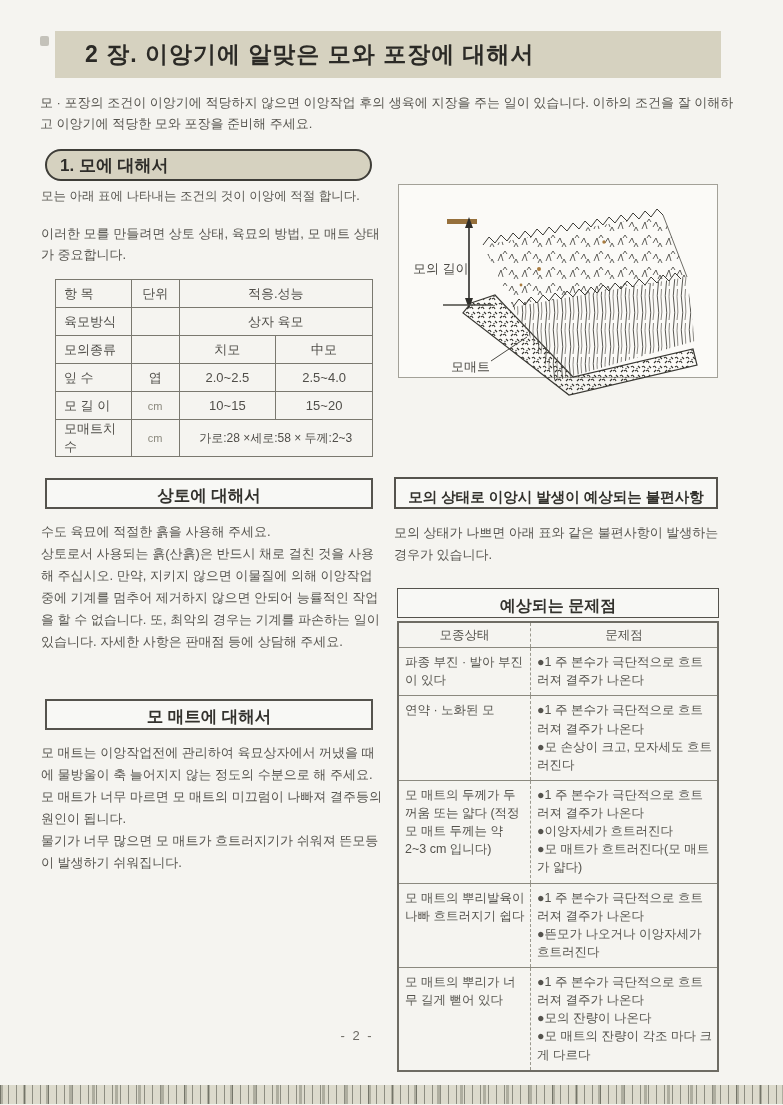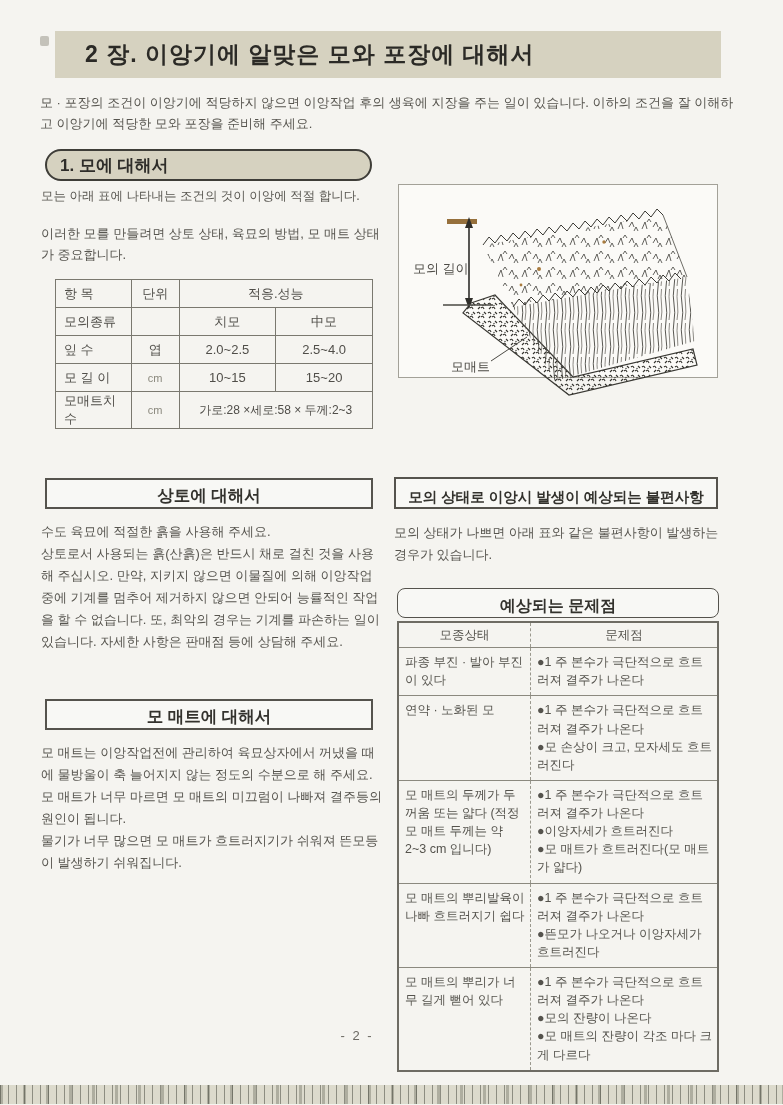--- a/index.html
+++ b/index.html
@@ -57,21 +57,21 @@
 
   
   .box-head{
     border:2px solid var(--border_dark,#55534d);
     display:flex;align-items:flex-end;justify-content:center;
     font-weight:bold;color:#33322d;background:rgba(255,255,255,.35);
   }
   .soil-head{left:45px;top:478px;width:328px;height:31px;font-size:16.5px;}
   .mat-head{left:45px;top:699px;width:328px;height:31px;font-size:16.5px;}
   .issues-head{left:394px;top:477px;width:324px;height:32px;font-size:14.5px;}
-  .problems-title{left:397px;top:588px;width:322px;height:30px;font-size:16px;border-width:1px;border-radius:8px;}
+  .problems-title{left:397px;top:588px;width:322px;height:30px;font-size:16px;border-width:1px;}
 
   .soil-body{left:41px;top:521px;width:344px;line-height:1.7;}
   .mat-body{left:41px;top:742px;width:344px;line-height:1.7;}
   .issues-intro{left:394px;top:522px;width:332px;line-height:1.7;}
 
   
   .prob-table{left:397px;top:621px;width:322px;border-collapse:collapse;font-size:12.5px;color:#55534d;border-radius:22px;}
   .prob-table td,.prob-table th{border-top:1px solid #8b897f;border-bottom:1px solid #8b897f;vertical-align:top;padding:5px 5px 6px 6px;line-height:1.45;font-weight:normal;}
   .prob-table .c2{border-left:1px dashed #9a988d;}
   .prob-table thead th{text-align:center;padding:3px 2px;height:18px;}
@@ -105,20 +105,25 @@
 </div>
 <div class="abs body-text p1">모는 아래 표에 나타내는 조건의 것이 이앙에 적절 합니다.</div>
 <div class="abs body-text p2">이러한 모를 만들려면 상토 상태, 육묘의 방법, 모 매트 상태가 중요합니다.</div>
 
 <table class="abs spec-table">
   <tbody>
     <tr>
       <td class="lbl" style="width:74px">항  목</td>
       <td style="width:46px">단위</td>
       <td colspan="2">적응.성능</td>
+    </tr>
+    <tr>
+      <td class="lbl">육모방식</td>
+      <td></td>
+      <td colspan="2">상자 육모</td>
     </tr>
     <tr>
       <td class="lbl">모의종류</td>
       <td></td>
       <td style="width:99px">치모</td>
       <td style="width:99px">中모</td>
     </tr>
     <tr>
       <td class="lbl">잎  수</td>
       <td>엽</td>

